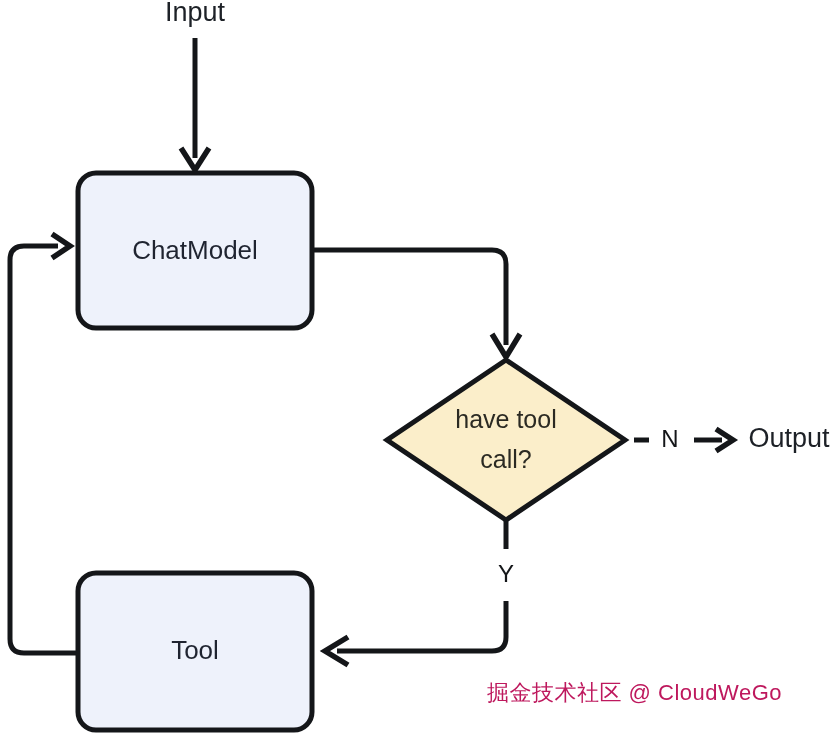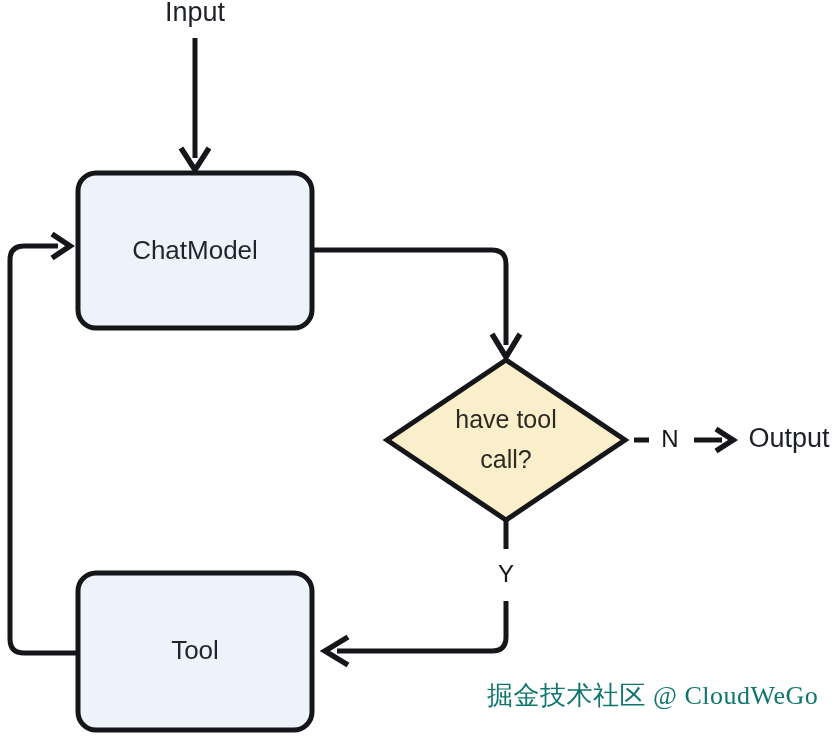--- a/index.html
+++ b/index.html
@@ -78,23 +78,23 @@
     fill: #141619;
     font-family: "Liberation Sans", "DejaVu Sans", sans-serif;
     font-size: 24px;
     text-anchor: middle;
     dominant-baseline: middle;
   }
   .watermark-text {
     position: absolute;
     left: 487px;
     top: 678px;
-    font-family: Liberation Serif, serif;
-    font-size: 26px;
-    color: #0f766e;
+    font-family: Liberation Sans, sans-serif;
+    font-size: 22px;
+    color: #be185d;
     letter-spacing: 0.5px;
     white-space: nowrap;
     user-select: none;
   }
 </style>
 </head>
 <body>
 
 <div id="diagram-root">
 

